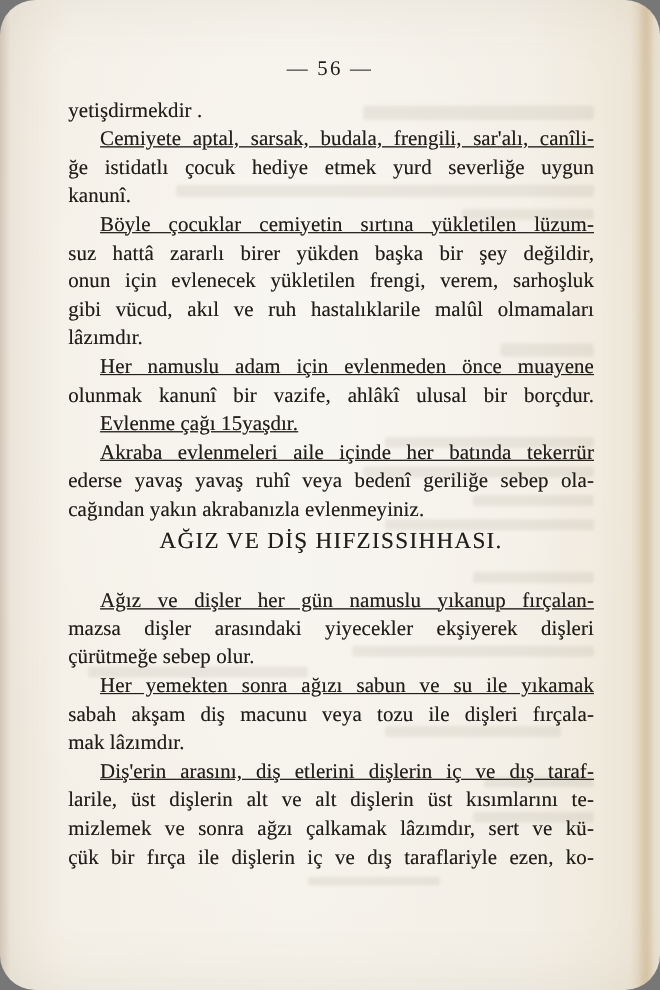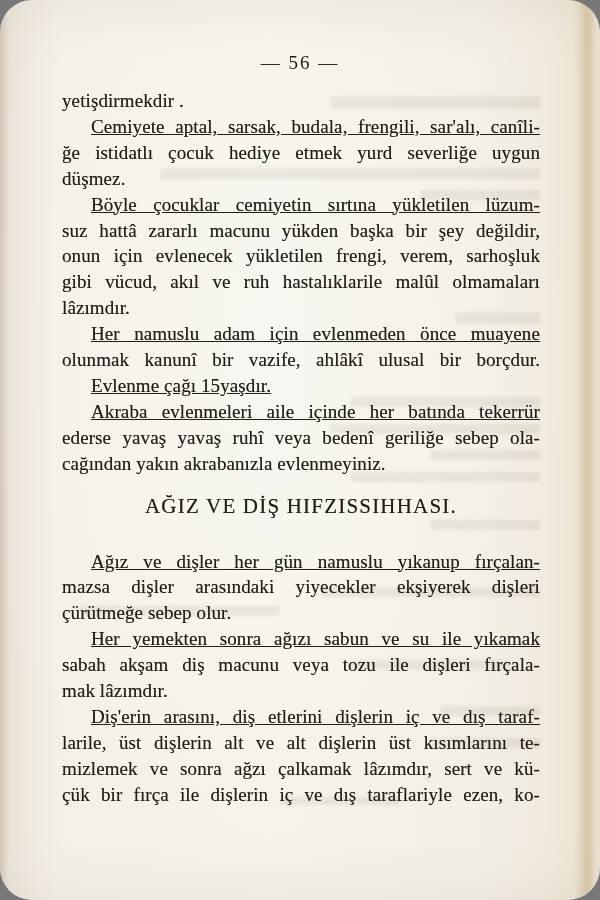--- a/index.html
+++ b/index.html
@@ -54,21 +54,21 @@
     text-shadow: 0 0 0.5px rgba(30,25,20,0.55);
   }
   .para { margin: 0; }
   .line {
     text-align: justify;
     text-align-last: justify;
   }
   .line.last { text-align-last: left; }
   .line.indent { padding-left: 29px; text-decoration: underline; }
   .para.heading {
-    margin: 17px 0 29px 0;
+    margin: 2px 0 29px 0;
     font-size: 21px;
     letter-spacing: 1.2px;
     text-align: center;
   }
   .para.heading .line { text-align: center; text-align-last: center; }
 </style>
 </head>
 <body>
 
 <div class="page">
@@ -95,25 +95,25 @@
   <div class="page-number">— 56 —</div>
 
   <div class="text-block" id="paragraphs-container">
 
   <div class="para body">
         <div class="line last">yetişdirmekdir .</div>
       </div>
       <div class="para body">
         <div class="line indent">Cemiyete aptal, sarsak, budala, frengili, sar'alı, canîli-</div>
         <div class="line">ğe istidatlı  çocuk  hediye etmek yurd  severliğe  uygun</div>
-        <div class="line last">düşmez.</div>
+        <div class="line last">kanunî.</div>
       </div>
       <div class="para body">
         <div class="line indent">Böyle  çocuklar  cemiyetin  sırtına  yükletilen  lüzum-</div>
-        <div class="line">suz  hattâ zararlı macunu  yükden  başka  bir  şey  değildir,</div>
+        <div class="line">suz  hattâ zararlı birer  yükden  başka  bir  şey  değildir,</div>
         <div class="line">onun  için evlenecek  yükletilen  frengi,  verem,  sarhoşluk</div>
         <div class="line">gibi  vücud,  akıl  ve ruh  hastalıklarile  malûl  olmamaları</div>
         <div class="line last">lâzımdır.</div>
       </div>
       <div class="para body">
         <div class="line indent">Her namuslu adam  için  evlenmeden  önce  muayene</div>
         <div class="line">olunmak  kanunî  bir  vazife,  ahlâkî  ulusal  bir  borçdur.</div>
       </div>
       <div class="para body">
         <div class="line last indent">Evlenme çağı 15yaşdır.</div>

